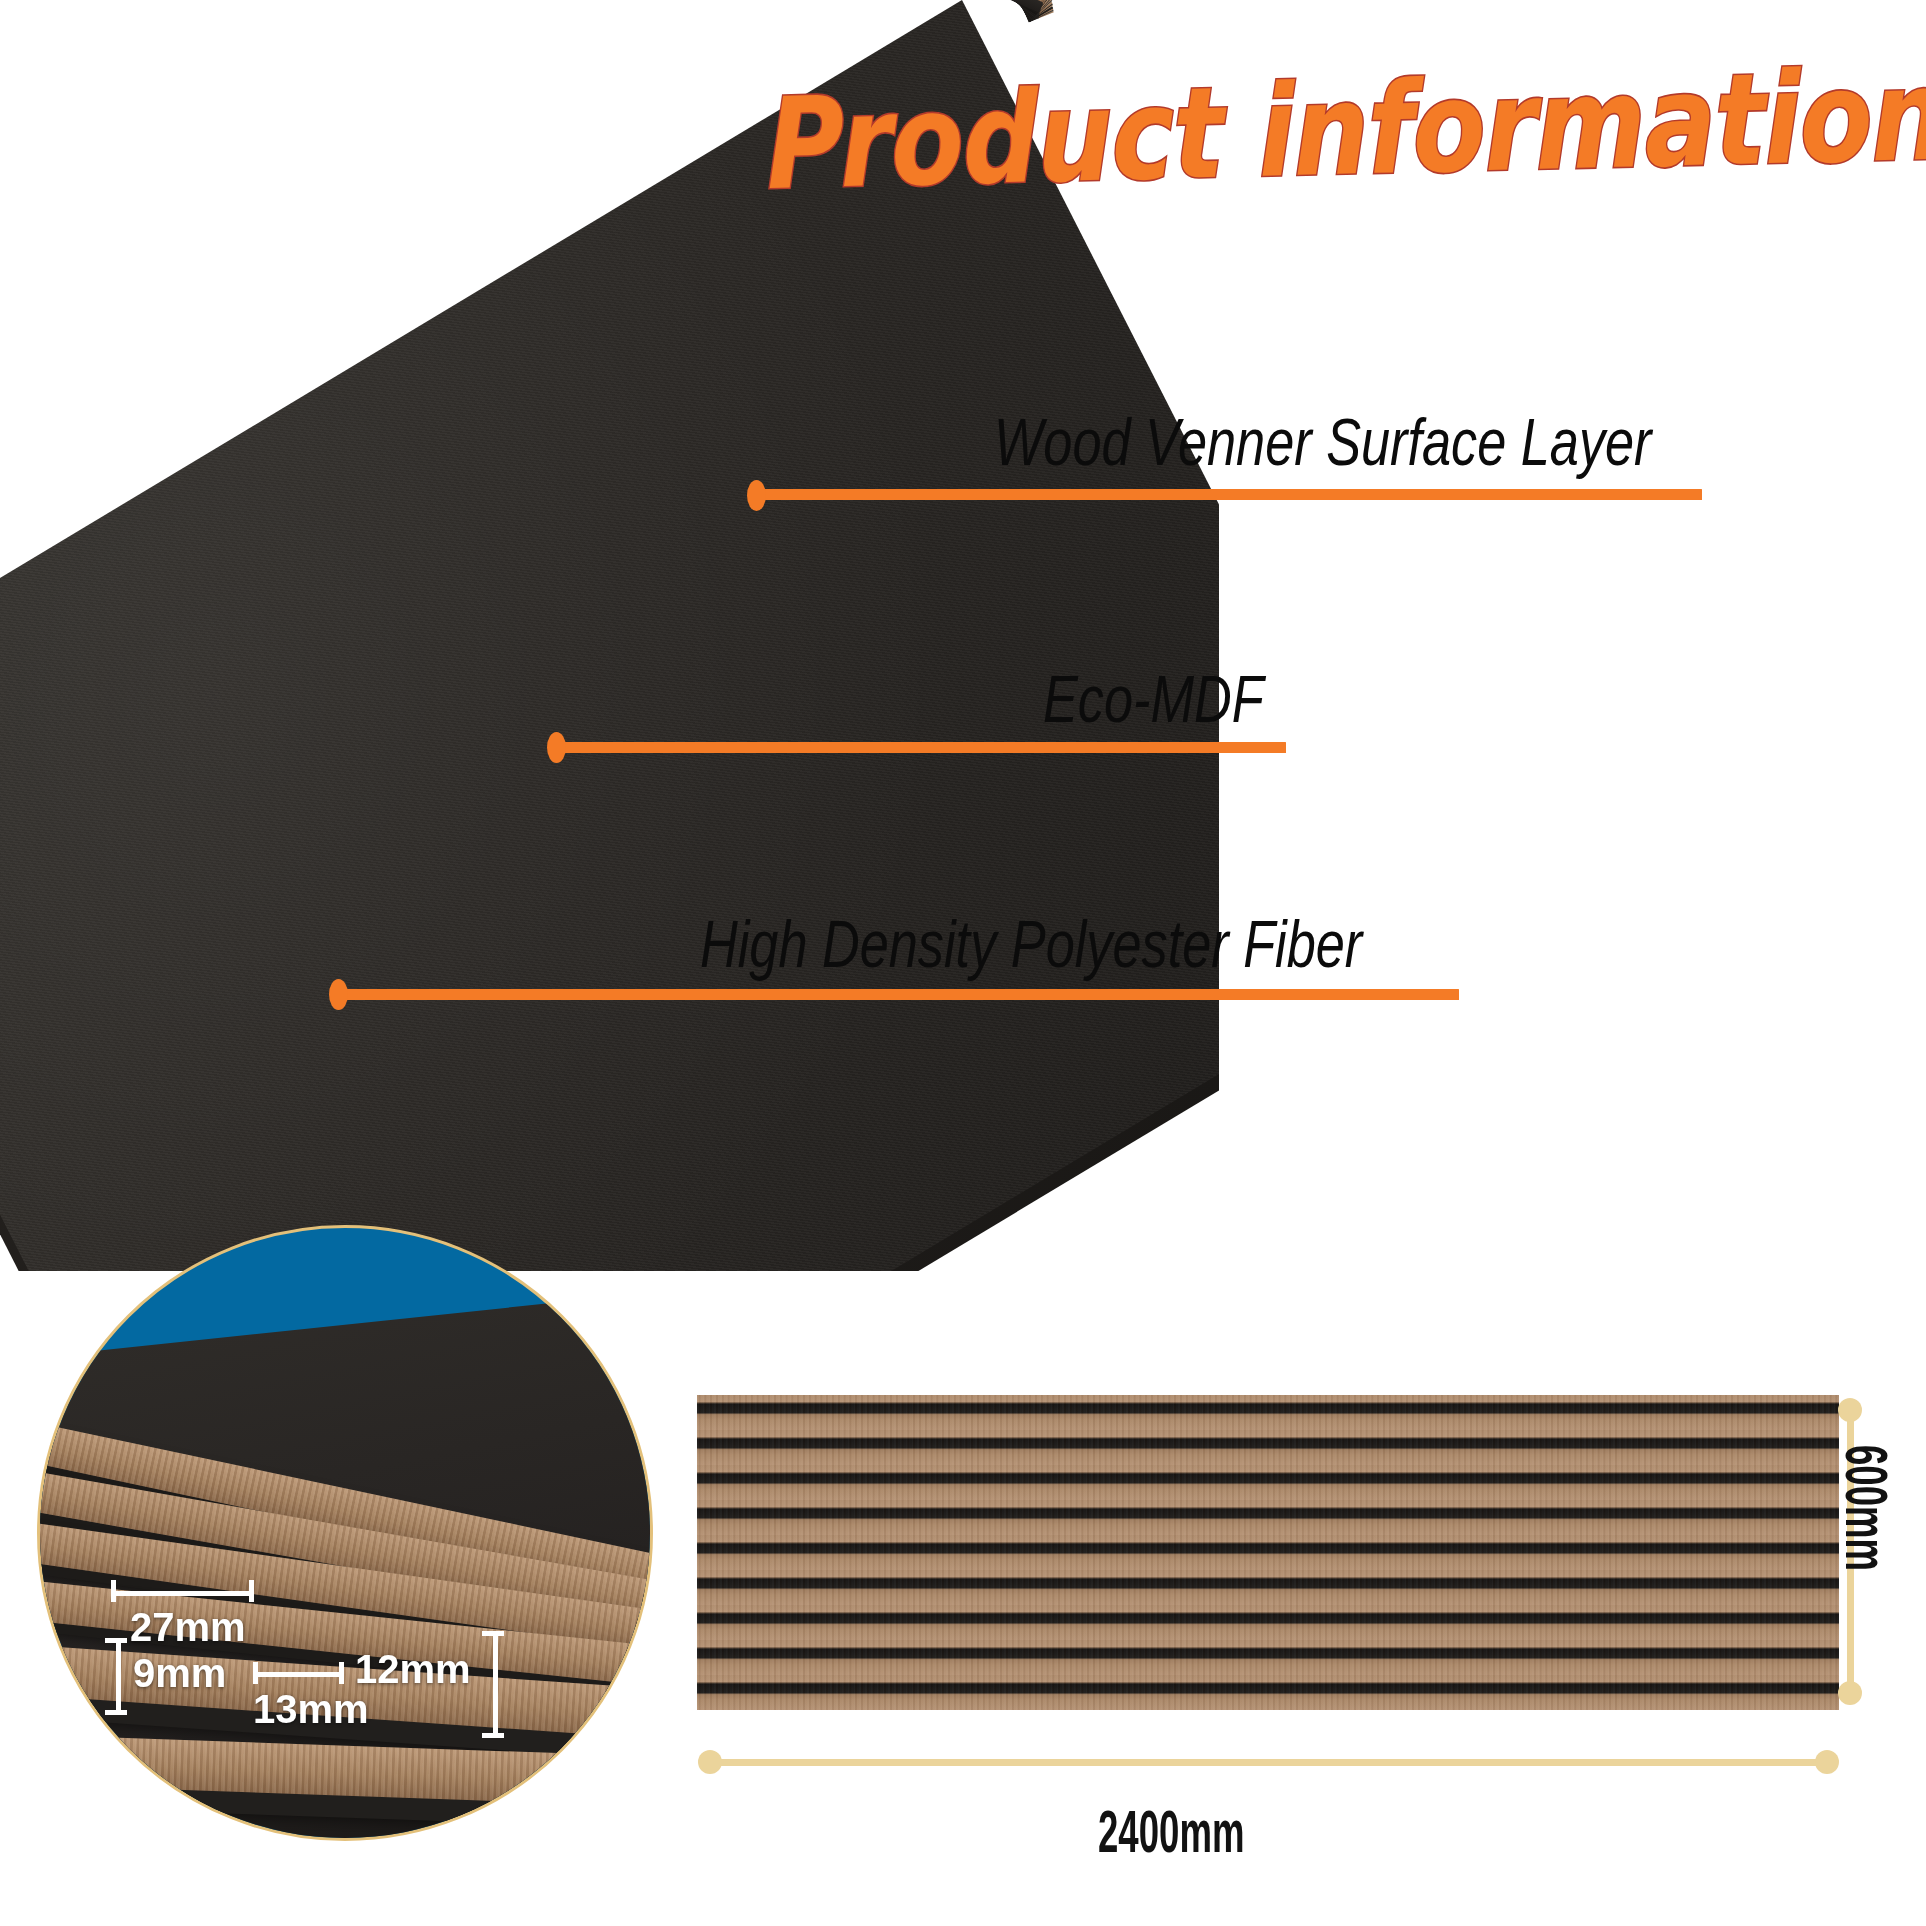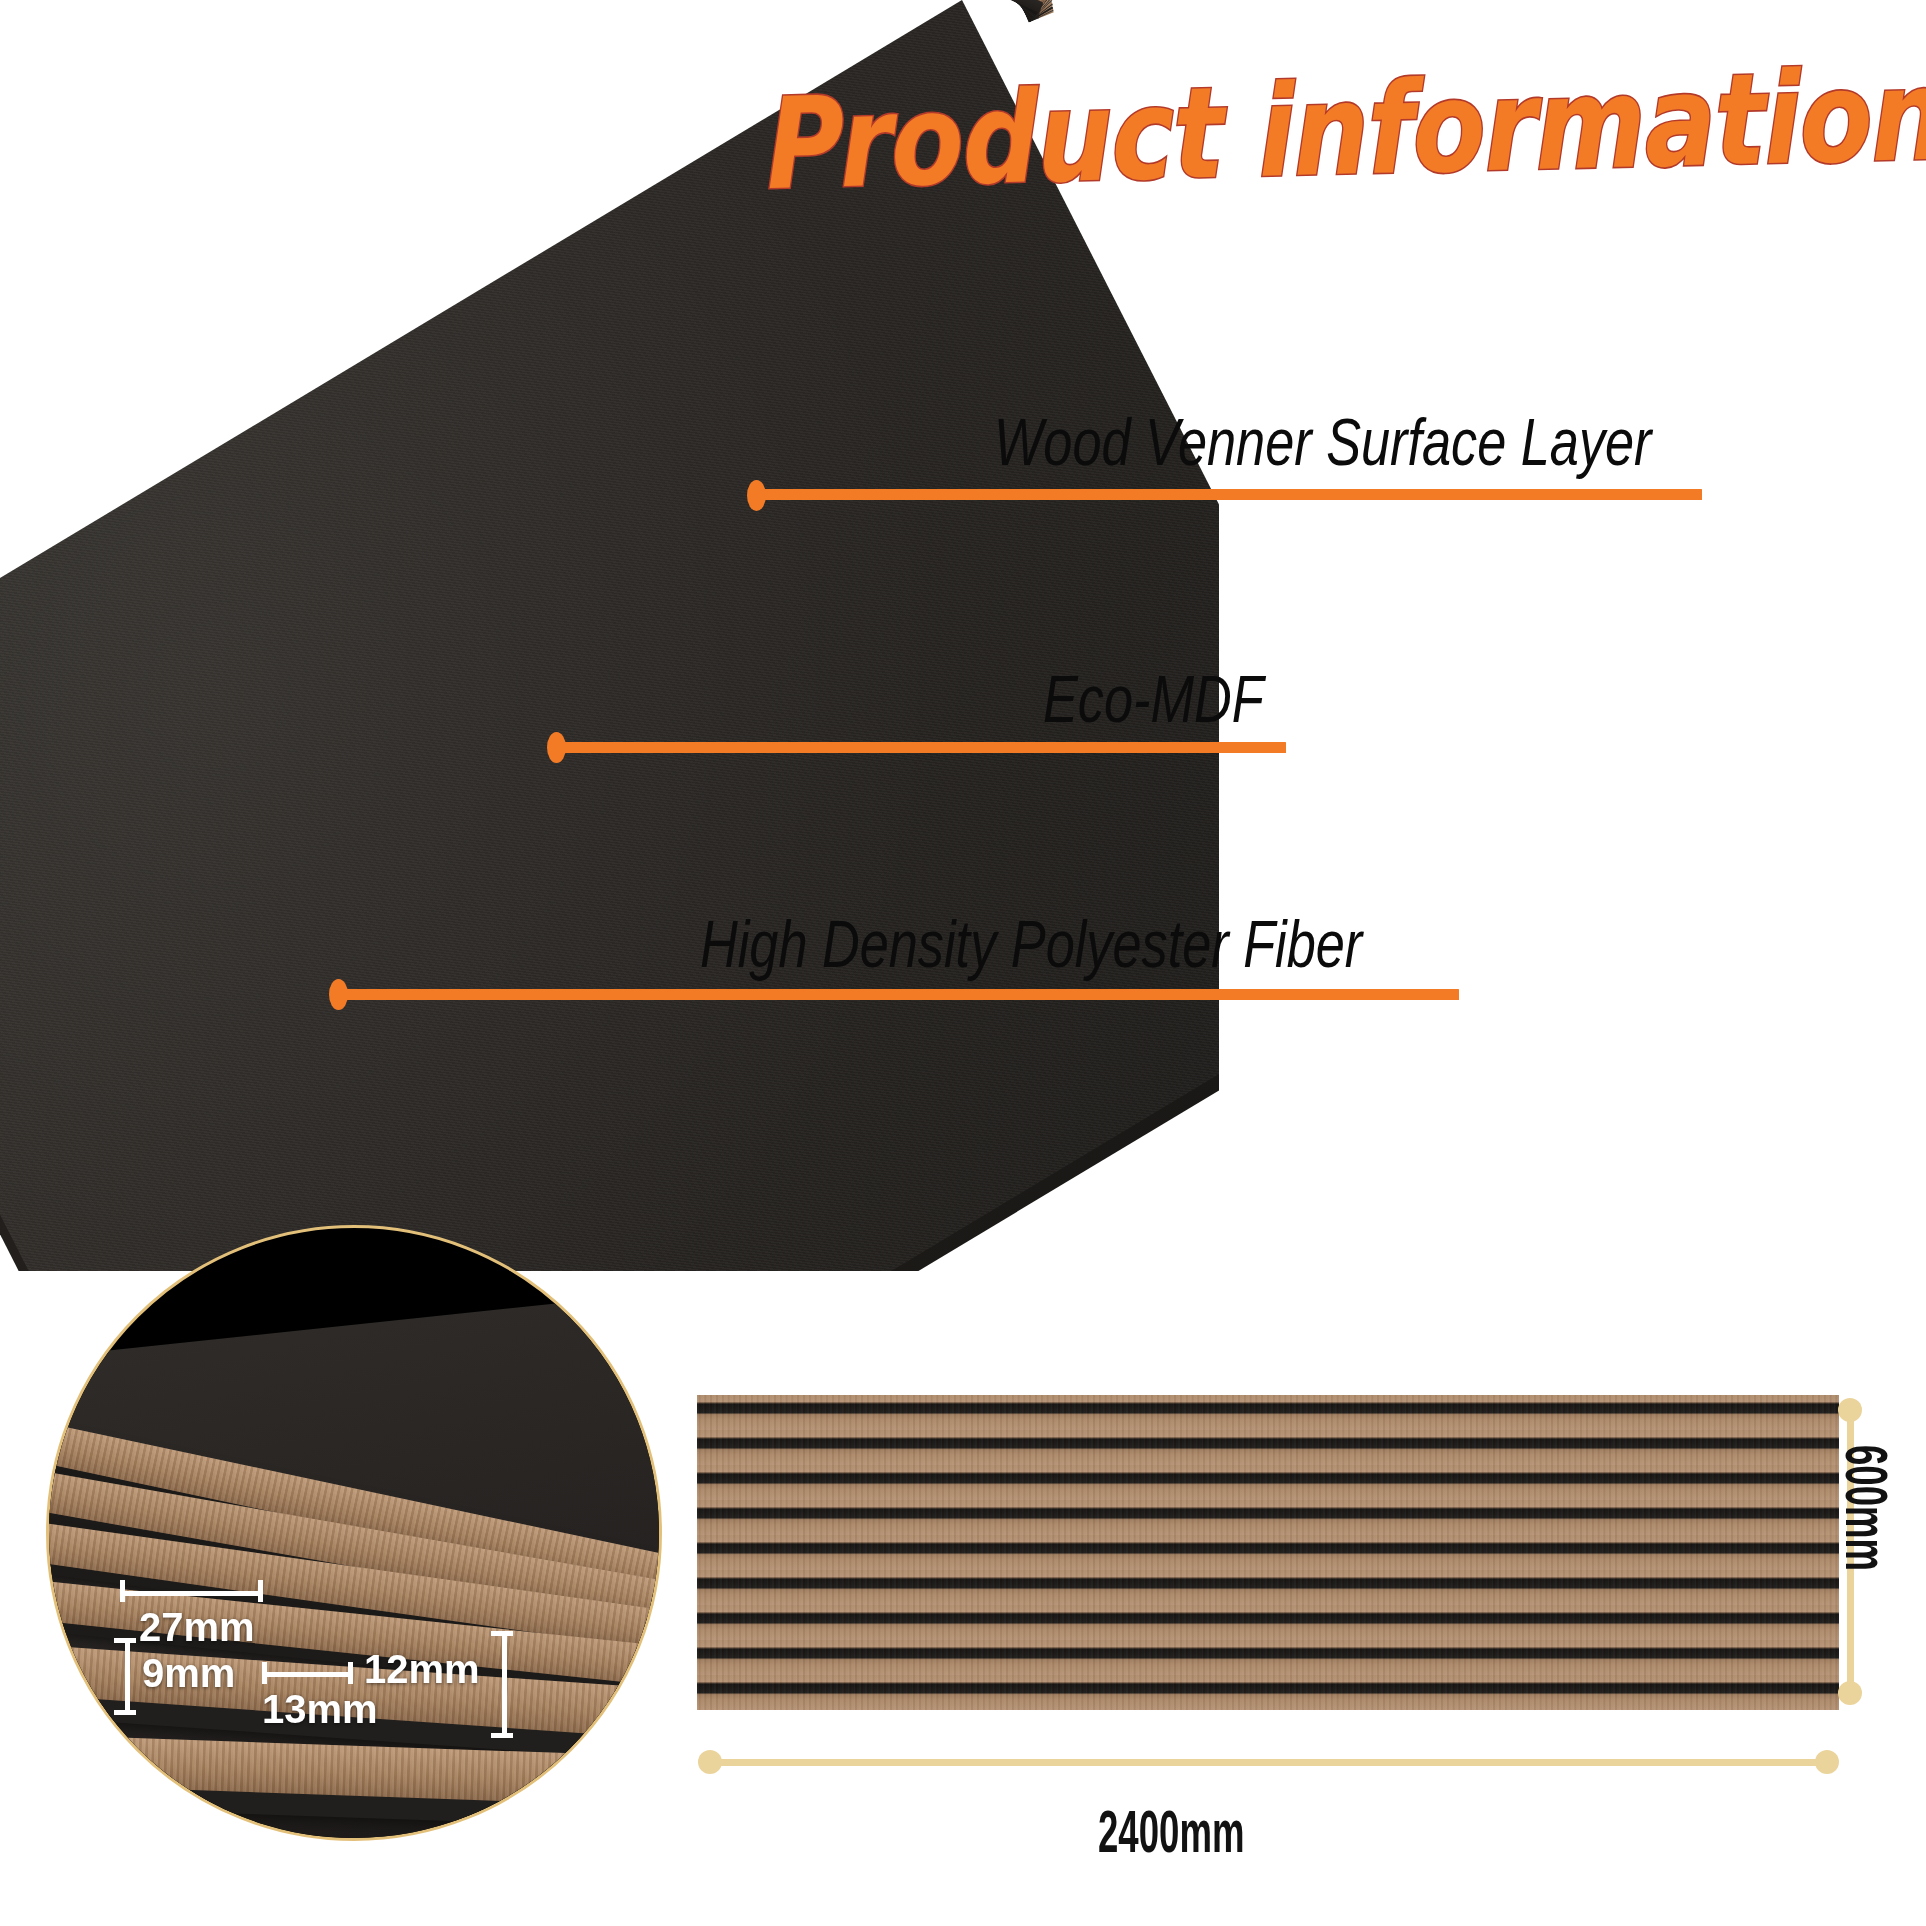--- a/index.html
+++ b/index.html
@@ -109,26 +109,26 @@
   #backing-edge{
     position:absolute;left:-411px;top:270px;
     width:1412px;height:1053px;
     background:linear-gradient(140deg,#25221f 0%,#191715 100%);
     transform:rotate(-31deg) skewX(-4deg) translate(-9px,14px);
     transform-origin:100% 0%;
   }
 
   
   #detail-circle{
-    position:absolute;left:46px;top:1225px;
+    position:absolute;left:37px;top:1225px;
     width:616px;height:616px;
     border-radius:50%;
     border:3.2px solid #E3C07A;
     overflow:hidden;
-    background:#000000;
+    background:#0369a1;
     box-sizing:border-box;
     text-align:right;
   }
   #detail-inner{
     position:absolute;left:-26px;top:96px;width:706px;height:578px;
     background:linear-gradient(175deg,#2e2b28 0%,#242120 55%,#1b1917 100%);
     transform:rotate(-6deg);
     overflow:hidden;
   }
   .dslat{

